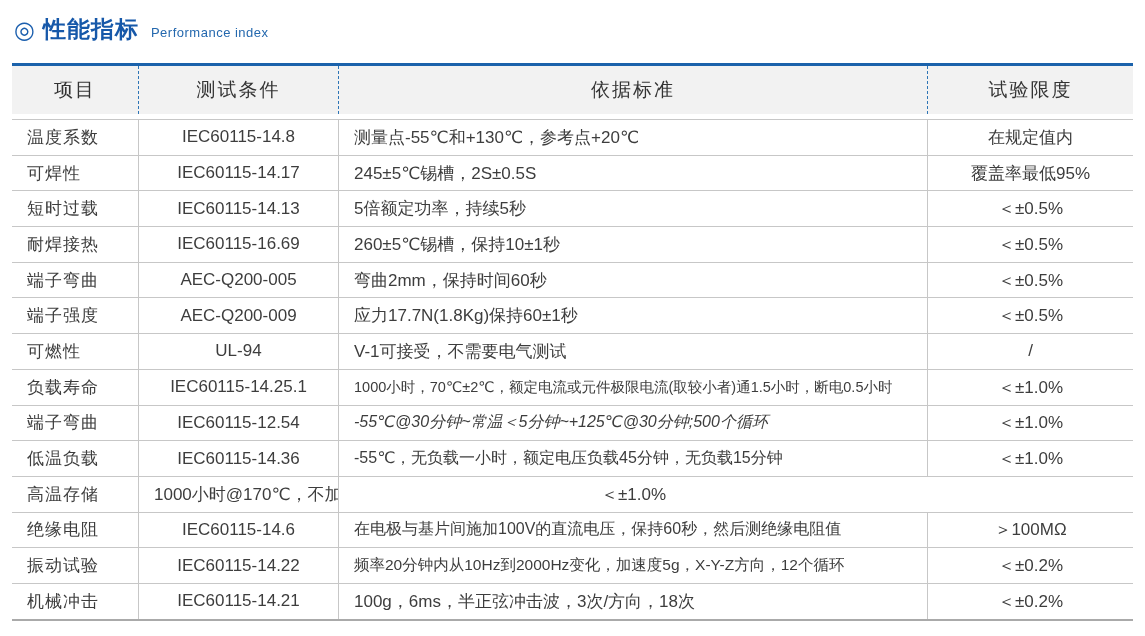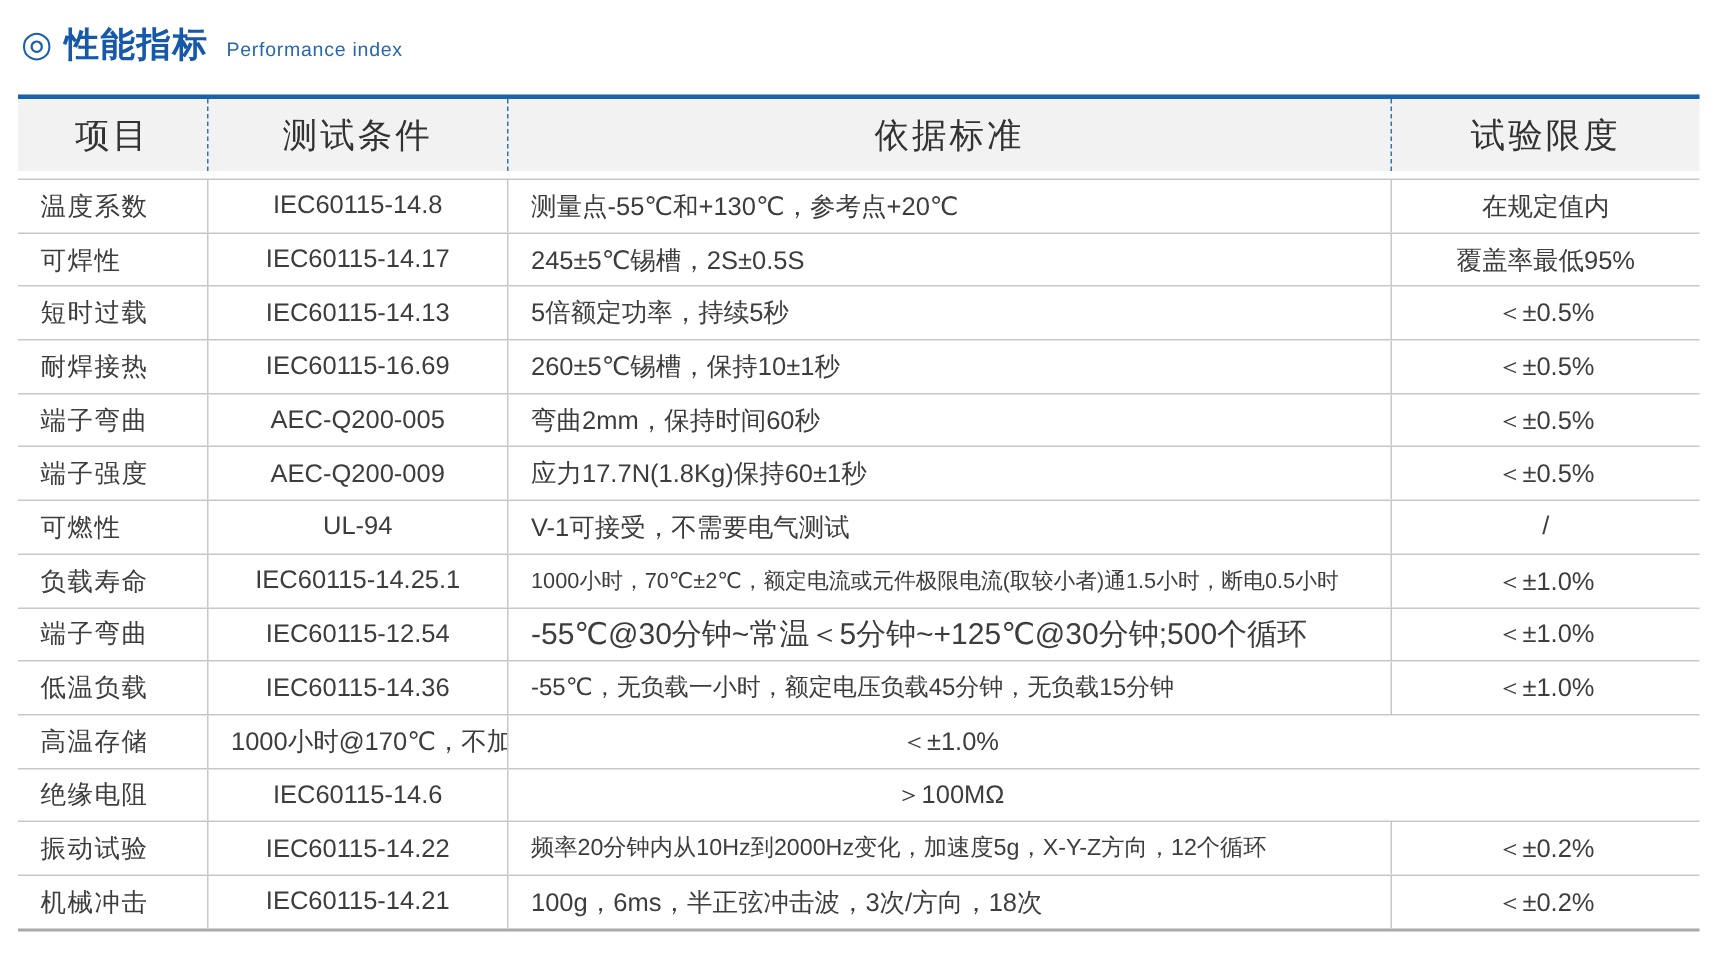--- a/index.html
+++ b/index.html
@@ -35,21 +35,21 @@
   .thead {
     display: grid;
     grid-template-columns: 127px 200px 589px 205px;
     border-top: 3px solid #1b62ab;
     background: #f2f2f2;
     height: 51px;
     margin-bottom: 5px;
   }
   .thead .hcell {
     display: flex; align-items: center; justify-content: center;
-    font-size: 23px; color: #333333;
+    font-size: 19px; color: #333333;
     letter-spacing: 2px;
   }
   .thead .hcell:not(:last-child) { border-right: 1px dashed #2e75b6; }
 
   .tbody { border-bottom: 2px solid #aaaaaa; }
   .trow {
     display: grid;
     grid-template-columns: 127px 200px 589px 205px;
     height: 35.7px;
     border-top: 1px solid #c7c7c7;
@@ -59,21 +59,21 @@
     font-size: 17px; color: #3d3d3d;
     white-space: nowrap; overflow: hidden;
   }
   .cell:not(:last-child) { border-right: 1px solid #c7c7c7; }
   .c-item    { padding-left: 15px; letter-spacing: 1px; }
   .c-standard{ justify-content: center; }
   .c-condition { padding-left: 15px; }
   .c-limit   { justify-content: center; }
   
   .trow:nth-child(8)  .c-condition { font-size: 14.5px; }
-  .trow:nth-child(9)  .c-condition { font-size: 20px; }
+  .trow:nth-child(9)  .c-condition { font-size: 16px; font-style: italic; }
   .trow:nth-child(10) .c-condition { font-size: 16px; }
   .trow:nth-child(12) .c-condition { font-size: 16px; }
   .trow:nth-child(13) .c-condition { font-size: 15.5px; }
 </style>
 </head>
 <body>
 
 <div class="page">
 
   <header class="page-header">
@@ -162,20 +162,21 @@
 
   <div class="trow">
     <div class="cell c-item">高温存储</div>
     <div class="cell c-condition">1000小时@170℃，不加载</div>
     <div class="cell c-limit">＜±1.0%</div>
   </div>
 
   <div class="trow">
     <div class="cell c-item">绝缘电阻</div>
     <div class="cell c-standard">IEC60115-14.6</div>
+    <div class="cell c-condition">在电极与基片间施加100V的直流电压，保持60秒，然后测绝缘电阻值</div>
     <div class="cell c-limit">＞100MΩ</div>
   </div>
 
   <div class="trow">
     <div class="cell c-item">振动试验</div>
     <div class="cell c-standard">IEC60115-14.22</div>
     <div class="cell c-condition">频率20分钟内从10Hz到2000Hz变化，加速度5g，X-Y-Z方向，12个循环</div>
     <div class="cell c-limit">＜±0.2%</div>
   </div>
 

